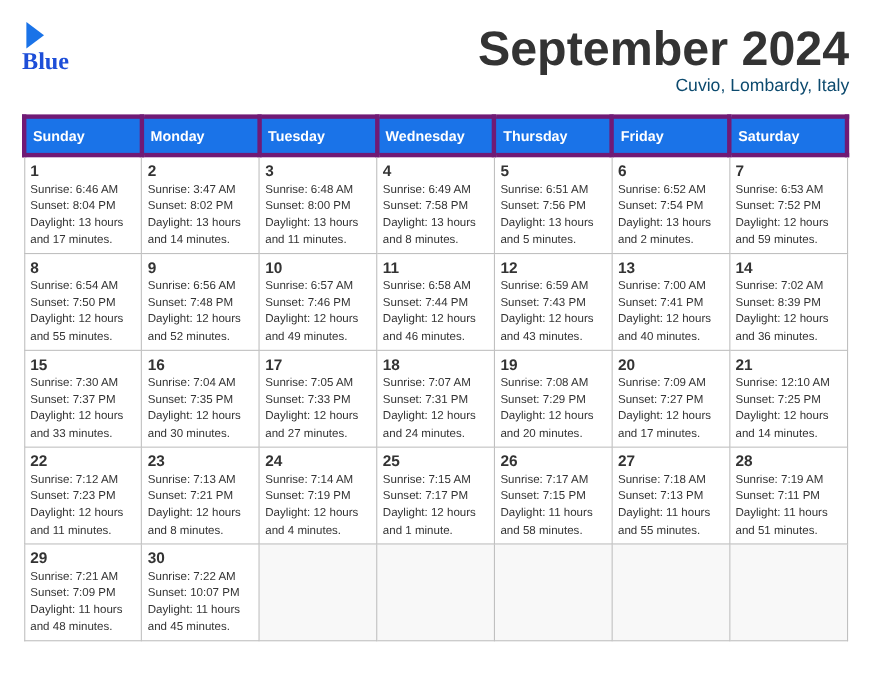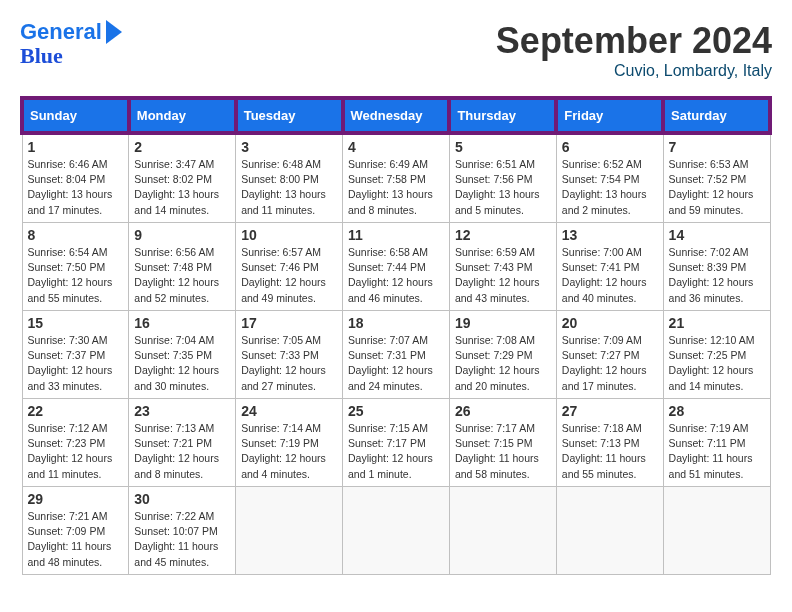--- a/index.html
+++ b/index.html
@@ -17,21 +17,21 @@
       margin-bottom: 16px;
     }
     .logo {
       display: flex;
       align-items: center;
     }
     .title-section {
       text-align: right;
     }
     .month-title {
-      font-size: 36px;
+      font-size: 44px;
       font-weight: bold;
       color: #333;
     }
     .location {
       font-size: 16px;
       color: #0c4a6e;
     }
     .calendar {
       width: 100%;
       border-collapse: collapse;
@@ -70,21 +70,20 @@
       color: #333;
     }
   </style>
 </head>
 <body>
 
 <div class="header">
   <div class="logo">
     <div>
       <div style="font-size:22px;font-weight:bold;color:#333;line-height:1.1;display:flex;align-items:center;">
-        <span style="color:#1a73e8;">General</span>
         <div style="width:0;height:0;border-top:12px solid transparent;border-bottom:12px solid transparent;border-left:16px solid #1a73e8;margin-left:4px;"></div>
       </div>
       <div style="font-size:22px;font-weight:bold;color:#1d4ed8;line-height:1.1;font-family:Liberation Serif, serif;">Blue</div>
     </div>
   </div>
   <div class="title-section">
     <div class="month-title">September 2024</div>
     <div class="location">Cuvio, Lombardy, Italy</div>
   </div>
 </div>

